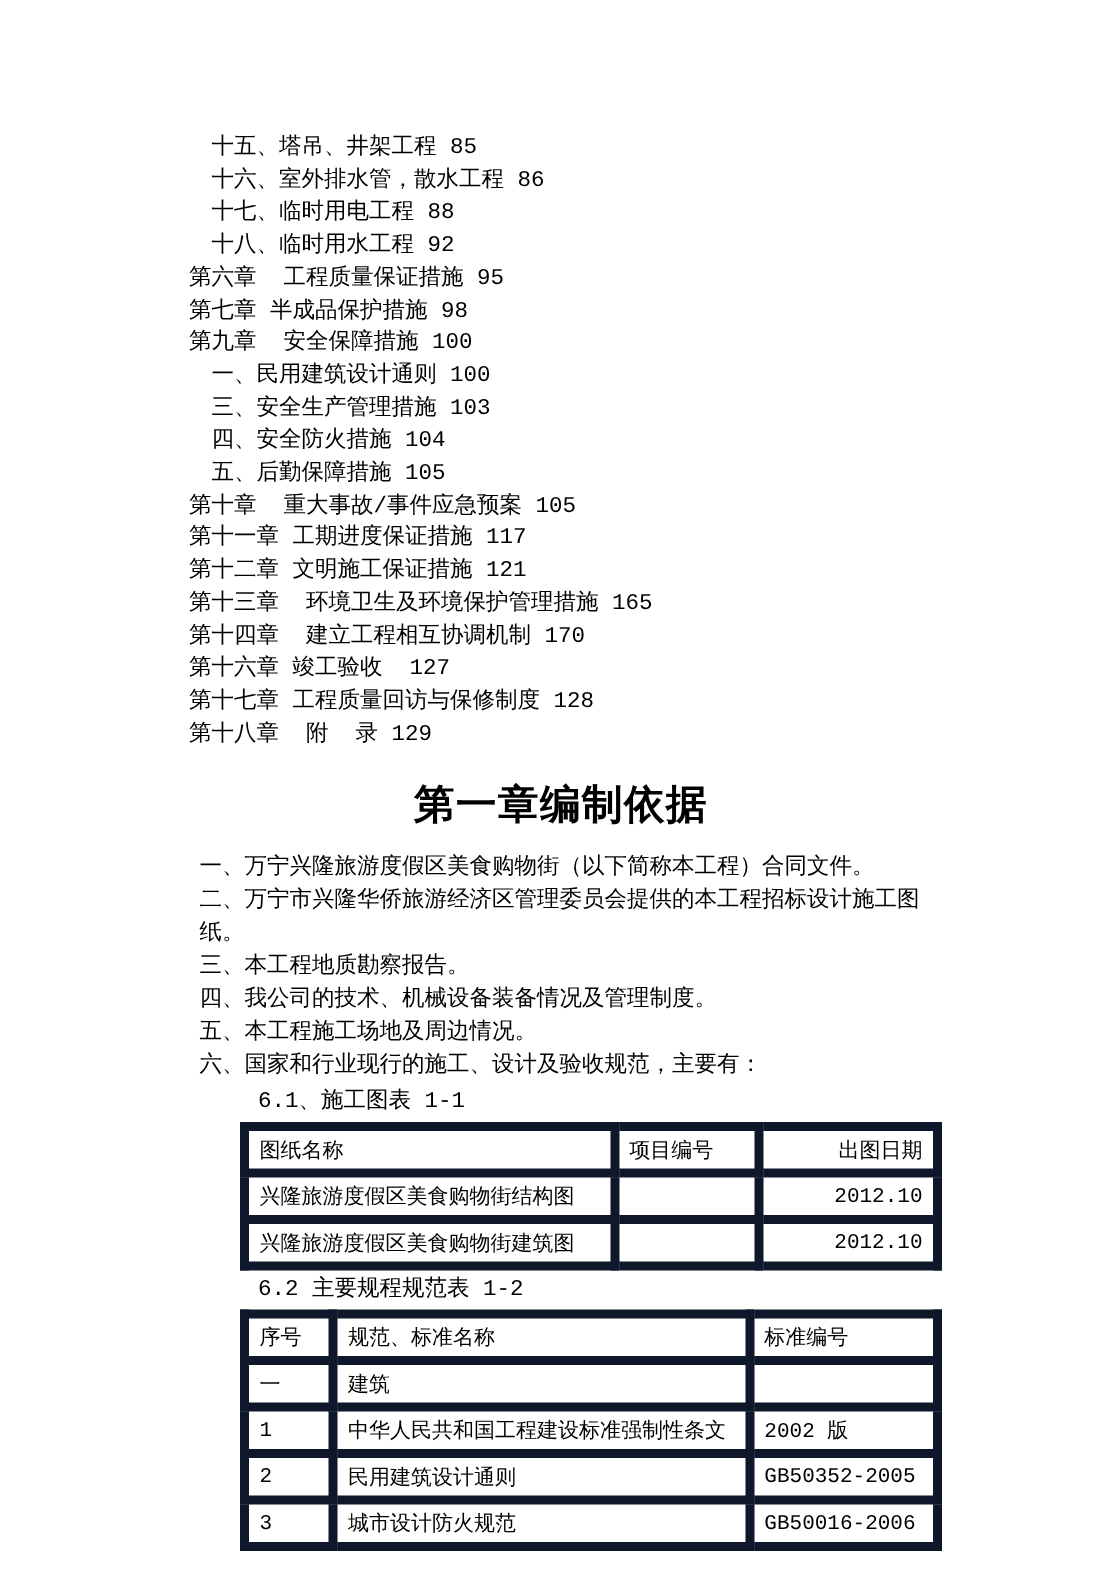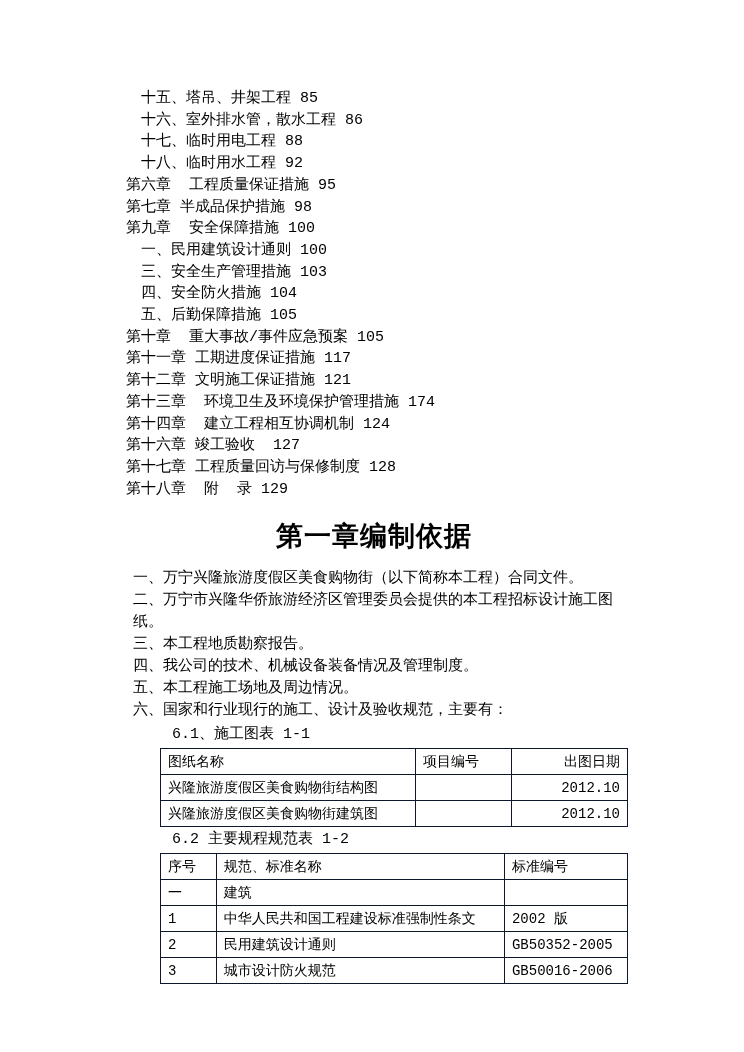--- a/index.html
+++ b/index.html
@@ -9,21 +9,21 @@
     -webkit-font-smoothing:antialiased;
   }
   .page{width:744px;height:1052px;padding:88px 116px 0 120px;overflow:hidden;box-sizing:border-box;font-family:Liberation Mono, monospace;}
   .toc .line{font-size:15px;line-height:21.7px;white-space:pre;}
   .toc .lvl1{padding-left:6px;}
   .toc .lvl2{padding-left:21px;}
   .chapter-title{text-align:center;font-size:27px;font-weight:bold;margin:18px 0 14px 0;letter-spacing:1px;}
   .para{font-size:15px;line-height:22px;padding-left:13px;margin:0;white-space:pre-wrap;}
   .caption{font-size:15px;line-height:22px;padding-left:52px;margin:2px 0 2px 0;white-space:pre;}
   table{border-collapse:collapse;margin-left:40px;font-size:14px;font-family:inherit;table-layout:fixed;}
-  th,td{border:1px solid #0f172a;font-weight:normal;text-align:left;padding:1px 7px;height:23px;vertical-align:middle;overflow:hidden;}
+  th,td{border:6px solid #0f172a;font-weight:normal;text-align:left;padding:1px 7px;height:23px;vertical-align:middle;overflow:hidden;}
   .t1 .c0{width:265px;} .t1 .c1{width:88px;} .t1 .c2{width:106px;text-align:right;}
   .t2 .c0{width:46px;}  .t2 .c1{width:321px;} .t2 .c2{width:116px;}
 </style>
 </head>
 <body>
 
 <div class="page">
 
   <div class="toc">
     <div class="line lvl2">十五、塔吊、井架工程 85</div>
@@ -33,22 +33,22 @@
     <div class="line lvl1">第六章  工程质量保证措施 95</div>
     <div class="line lvl1">第七章 半成品保护措施 98</div>
     <div class="line lvl1">第九章  安全保障措施 100</div>
     <div class="line lvl2">一、民用建筑设计通则 100</div>
     <div class="line lvl2">三、安全生产管理措施 103</div>
     <div class="line lvl2">四、安全防火措施 104</div>
     <div class="line lvl2">五、后勤保障措施 105</div>
     <div class="line lvl1">第十章  重大事故/事件应急预案 105</div>
     <div class="line lvl1">第十一章 工期进度保证措施 117</div>
     <div class="line lvl1">第十二章 文明施工保证措施 121</div>
-    <div class="line lvl1">第十三章  环境卫生及环境保护管理措施 174</div>
-    <div class="line lvl1">第十四章  建立工程相互协调机制 124</div>
+    <div class="line lvl1">第十三章  环境卫生及环境保护管理措施 165</div>
+    <div class="line lvl1">第十四章  建立工程相互协调机制 170</div>
     <div class="line lvl1">第十六章 竣工验收  127</div>
     <div class="line lvl1">第十七章 工程质量回访与保修制度 128</div>
     <div class="line lvl1">第十八章  附  录 129</div>
   </div>
 
   <div class="chapter-title">第一章编制依据</div>
 
   <p class="para">一、万宁兴隆旅游度假区美食购物街（以下简称本工程）合同文件。</p>
   <p class="para">二、万宁市兴隆华侨旅游经济区管理委员会提供的本工程招标设计施工图纸。</p>
   <p class="para">三、本工程地质勘察报告。</p>

